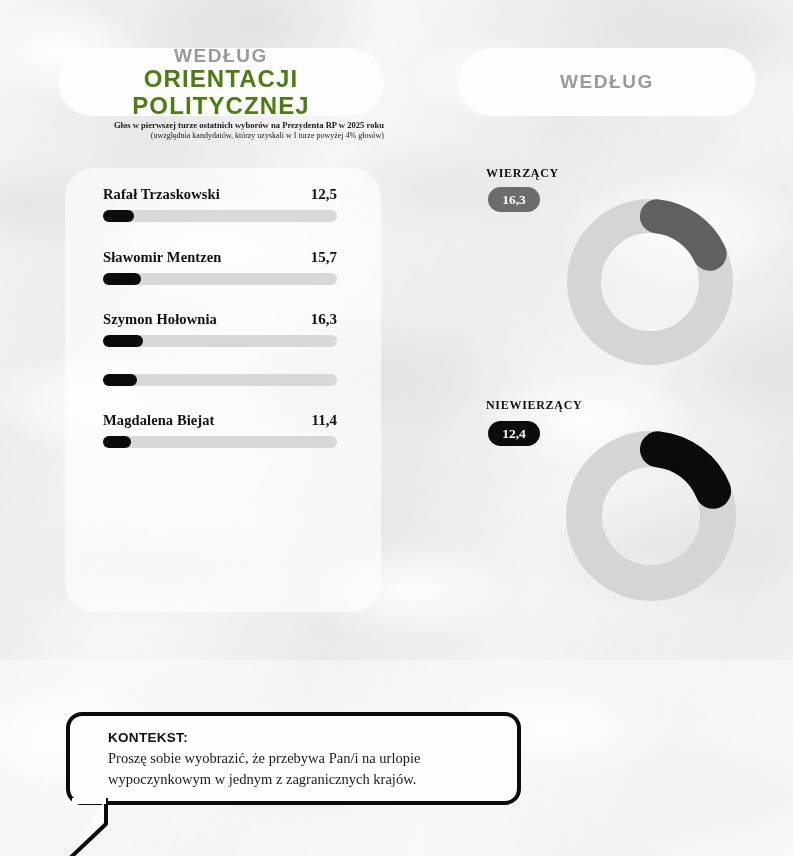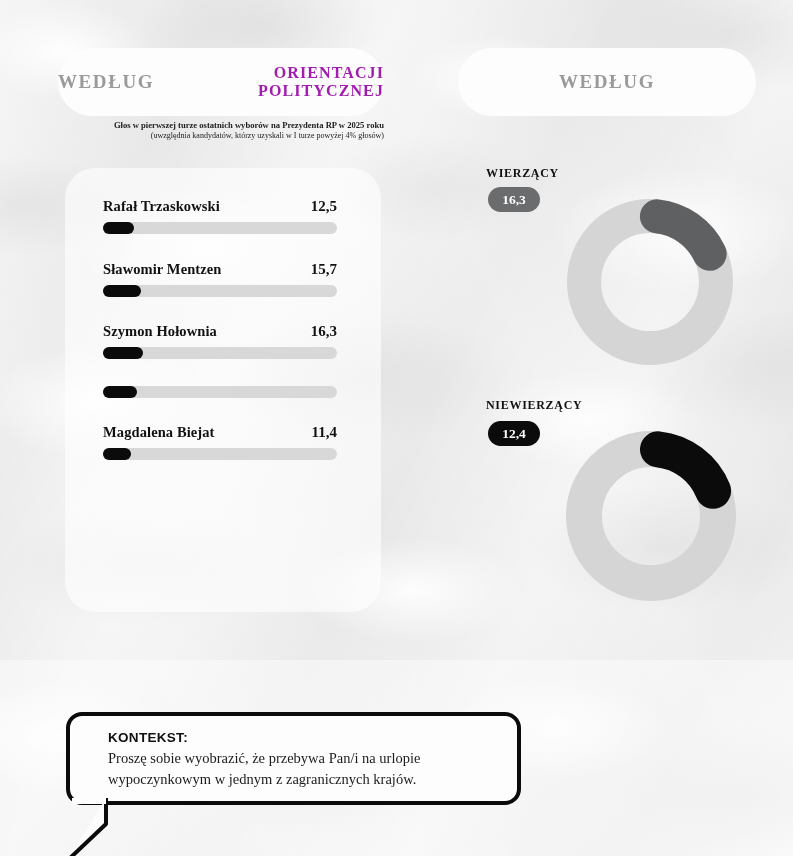--- a/index.html
+++ b/index.html
@@ -39,45 +39,45 @@
       linear-gradient(62deg,  rgba(212,212,212,.30) 0%, rgba(255,255,255,0) 22%, rgba(214,214,214,.26) 44%, rgba(255,255,255,0) 64%, rgba(210,210,210,.28) 88%, rgba(255,255,255,0) 100%);
   }
   #band-lower{
     position:absolute;left:0;top:660px;width:793px;height:196px;
     background:rgba(255,255,255,.42);
   }
 
   
   .hdr{
     position:absolute;background:#fdfdfd;border-radius:34px;
-    display:flex;flex-direction:row;align-items:center;justify-content:center;
-    font-family:Liberation Serif, serif;
+    display:flex;flex-direction:column;align-items:center;justify-content:center;
+    font-family:Liberation Sans, sans-serif;
     text-align:center;line-height:1.12;
   }
   #hdr-left{left:58px;top:48px;width:326px;height:68px;}
   #hdr-right{left:458px;top:48px;width:298px;height:68px;}
   .hdr-l1{font-size:19px;font-weight:700;color:#9a9a9a;letter-spacing:1.6px;}
-  .hdr-l2{font-size:16px;font-weight:700;color:#a21caf;letter-spacing:1.1px;text-align:right;}
+  .hdr-l2{font-size:24px;font-weight:700;color:#4d7c0f;letter-spacing:1.1px;}
 
   
   #subtitle{
     position:absolute;left:58px;top:120px;width:326px;text-align:right;
     color:#1b1b1b;line-height:1.32;
   }
   #subtitle .s1{font-size:8.6px;font-weight:700;}
   #subtitle .s2{font-size:8px;}
 
   
   #cand-card{
     position:absolute;left:65px;top:168px;width:316px;height:444px;
     background:rgba(255,255,255,.62);border-radius:30px;
   }
   #cand-list{position:absolute;left:103px;top:186px;width:234px;}
   .cand{margin-bottom:26.5px;}
-  .cand-top{display:flex;justify-content:space-between;align-items:flex-start;margin-bottom:7px;margin-top:12px;}
+  .cand-top{display:flex;justify-content:space-between;align-items:flex-start;margin-bottom:7px;}
   .cand-name{font-size:14.5px;font-weight:700;color:#111;letter-spacing:.1px;}
   .cand-val{font-size:15px;font-weight:700;color:#111;}
   .track{position:relative;height:12px;border-radius:6px;background:#d8d8d8;}
   .fill{position:absolute;left:0;top:0;height:12px;border-radius:6px;background:#0b0b0b;}
 
   
   .rel-label{
     position:absolute;font-size:12px;font-weight:700;color:#111;letter-spacing:.7px;
   }
   .rel-pill{

